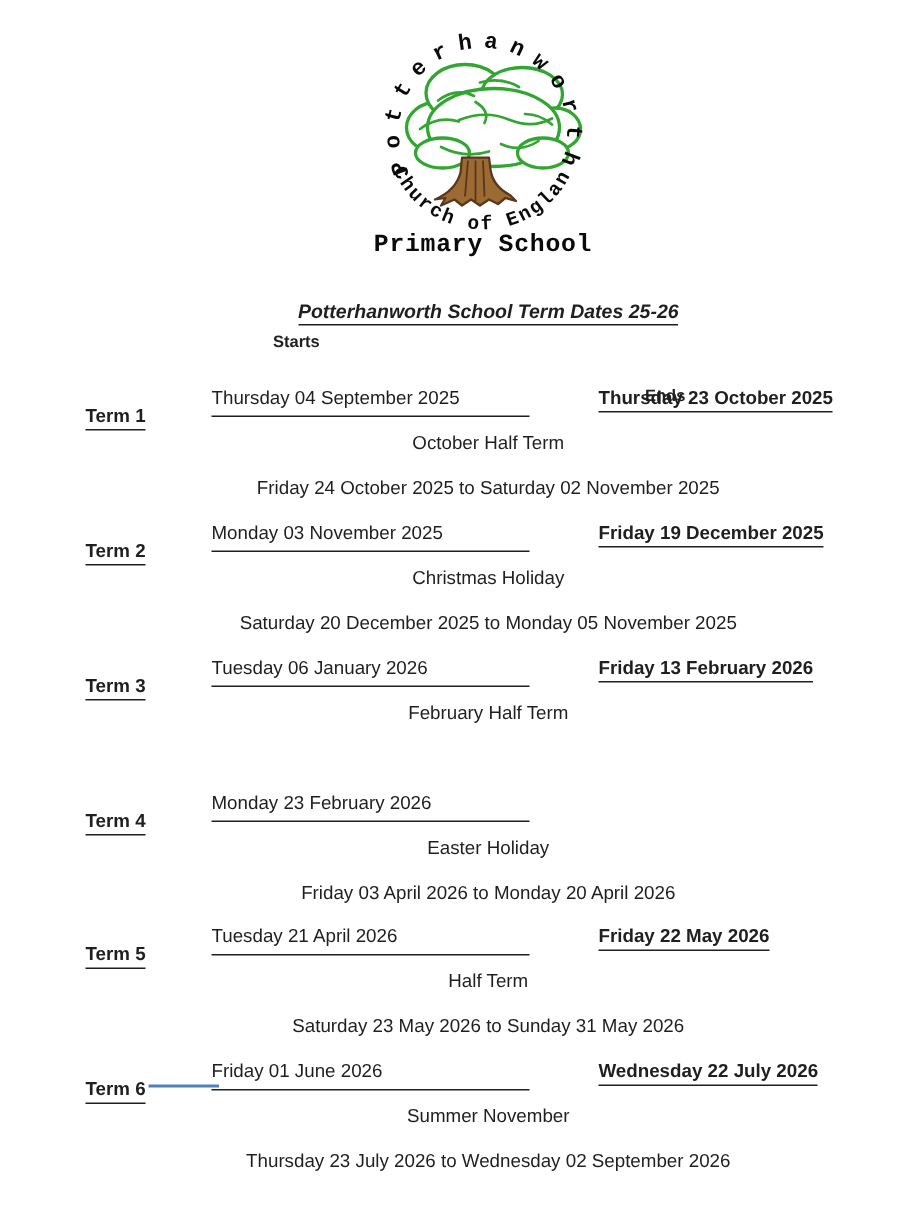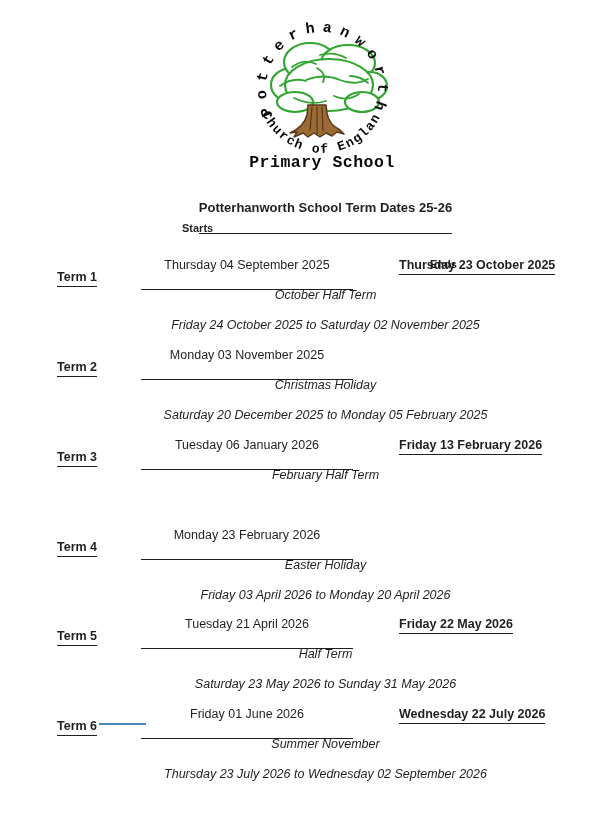--- a/index.html
+++ b/index.html
@@ -13,37 +13,37 @@
   
   .logo{position:absolute;left:222px;top:10px;width:200px;height:170px;}
   .logo svg{display:block;}
   .logo-arc{font-family:"Liberation Mono","DejaVu Sans Mono",monospace;font-weight:bold;fill:#0a0a0a;}
   .logo-bottom{font-family:"Liberation Mono","DejaVu Sans Mono",monospace;font-weight:bold;fill:#0a0a0a;}
 
   
   .centerband{position:absolute;left:38px;width:575px;text-align:center;}
 
   .title-line{top:200px;font-size:13px;font-weight:bold;}
-  .title-line .u{border-bottom:1.6px solid #1f1f1f;padding-bottom:18px;}
+  .title-line .u{border-bottom:1.6px solid #1f1f1f;padding-bottom:1px;font-style:italic;}
 
   .hdr{position:absolute;top:222px;font-size:11px;font-weight:bold;}
   .hdr-starts{left:182px;}
   .hdr-ends{left:430px;margin-top:36px;}
 
   .term-row{position:absolute;left:0;width:613px;height:18px;font-size:12.5px;line-height:15px;}
   .term-label{position:absolute;left:57px;top:12px;font-weight:bold;
               border-bottom:1.6px solid #1f1f1f;padding-bottom:1px;}
   .tail-underline{position:absolute;left:99px;top:0;width:47px;height:16px;
                   border-bottom:2px solid #4f81bd;}
   .start-cell{position:absolute;left:141px;top:0;width:212px;
-              border-bottom:1.4px solid #1f1f1f;padding-bottom:16px;text-align:center;}
+              border-bottom:1.4px solid #1f1f1f;padding-bottom:4px;}
   .end-cell{position:absolute;left:399px;top:0;
             border-bottom:1.4px solid #1f1f1f;padding-bottom:1px;font-weight:bold;}
 
-  .holiday{font-style:italic;font-size:12.5px;line-height:15px;}
+  .holiday{font-size:12.5px;line-height:15px;}
 </style>
 </head>
 <body>
 
 <div class="doc">
 
   <div class="logo">
     <svg width="200" height="170" viewBox="0 0 200 170">
       <defs>
         <path id="arcTop" d="M 50.6,104.3 A 56,56 0 1 1 149.4,104.3" fill="none"></path>
@@ -97,23 +97,24 @@
     <span class="term-label">Term 1</span>
     <span class="start-cell">Thursday 04 September 2025</span>
     <span class="end-cell">Thursday 23 October 2025</span>
   </div>
   <div class="centerband holiday" style="top:288px">October Half Term</div>
   <div class="centerband holiday" style="top:318px">Friday 24 October 2025 to Saturday 02 November 2025</div>
 
   <div class="term-row" style="top:348px">
     <span class="term-label">Term 2</span>
     <span class="start-cell">Monday 03 November 2025</span>
+    <span class="end-cell">Friday 19 December 2025</span>
   </div>
   <div class="centerband holiday" style="top:378px">Christmas Holiday</div>
-  <div class="centerband holiday" style="top:408px">Saturday 20 December 2025 to Monday 05 February 2025</div>
+  <div class="centerband holiday" style="top:408px">Saturday 20 December 2025 to Monday 05 November 2025</div>
 
   <div class="term-row" style="top:438px">
     <span class="term-label">Term 3</span>
     <span class="start-cell">Tuesday 06 January 2026</span>
     <span class="end-cell">Friday 13 February 2026</span>
   </div>
   <div class="centerband holiday" style="top:468px">February Half Term</div>
 
   <div class="term-row" style="top:528px">
     <span class="term-label">Term 4</span>

